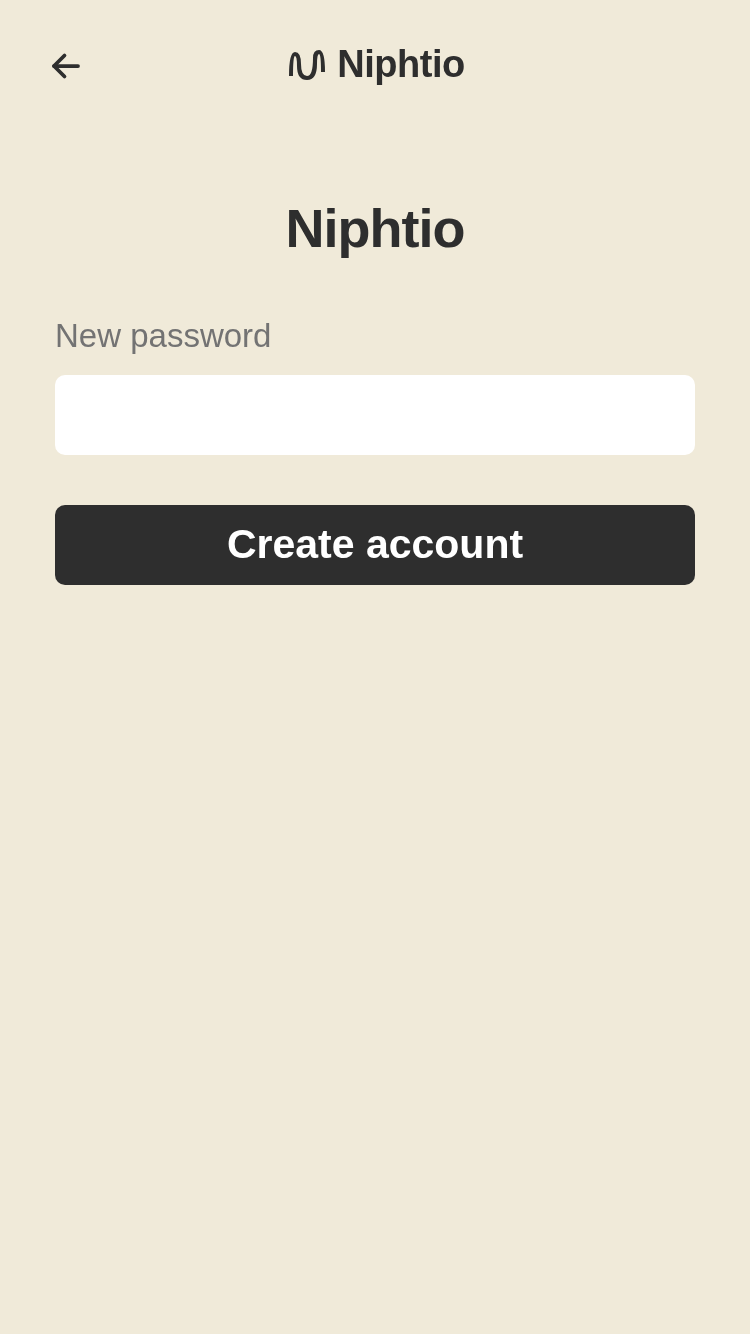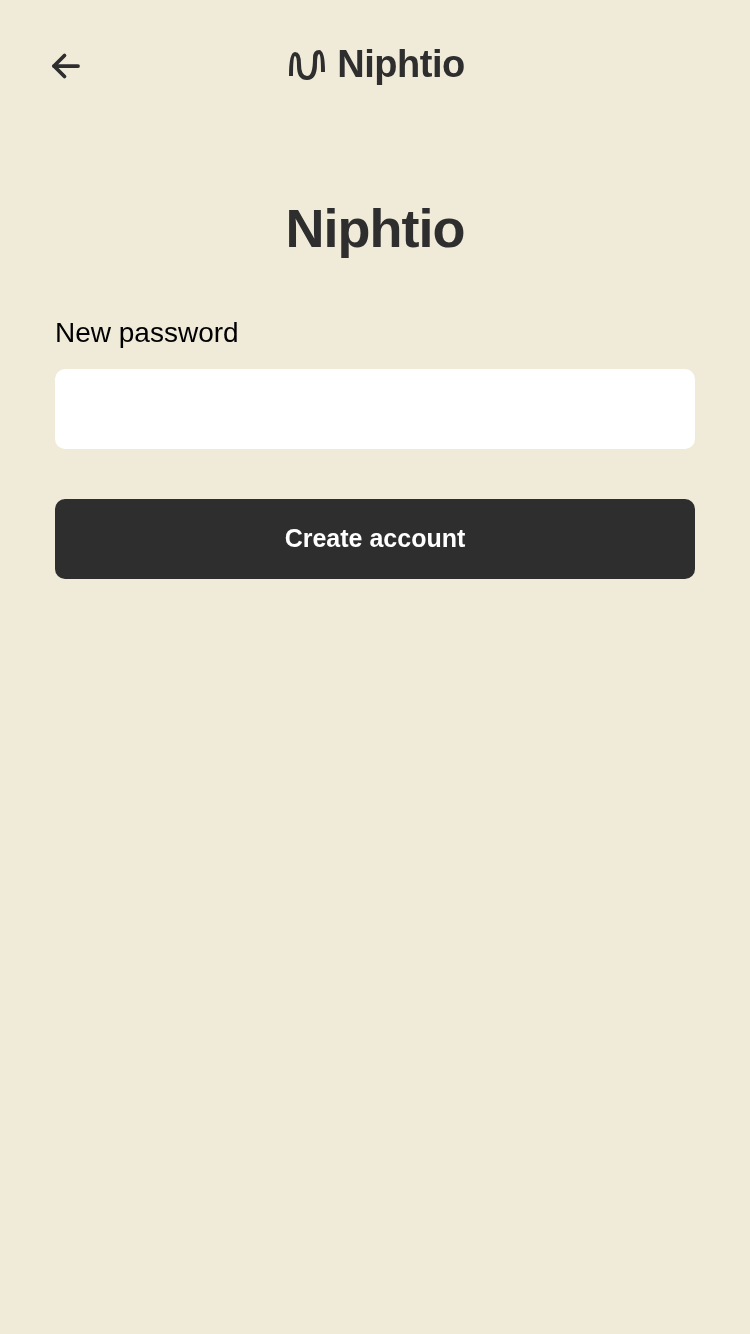--- a/index.html
+++ b/index.html
@@ -76,23 +76,23 @@
     
     .form-group {
       margin-top: 60px;
     }
     
     .form-group.second {
       margin-top: 50px;
     }
     
     .form-label {
-      font-size: 28px;
+      font-size: 33px;
       font-weight: 500;
-      color: #000000;
+      color: #737373;
       display: block;
       margin-bottom: 20px;
     }
     
     .form-input {
       width: 100%;
       height: 80px;
       background-color: #ffffff;
       border: none;
       border-radius: 10px;
@@ -101,21 +101,21 @@
       outline: none;
     }
     
     .submit-button {
       width: 100%;
       height: 80px;
       background-color: #2e2e2e;
       color: #ffffff;
       border: none;
       border-radius: 10px;
-      font-size: 25px;
+      font-size: 41px;
       font-weight: 600;
       margin-top: 50px;
       cursor: pointer;
     }
   </style>
 </head>
 <body>
 
 <div class="header">
   <div class="back-button">

